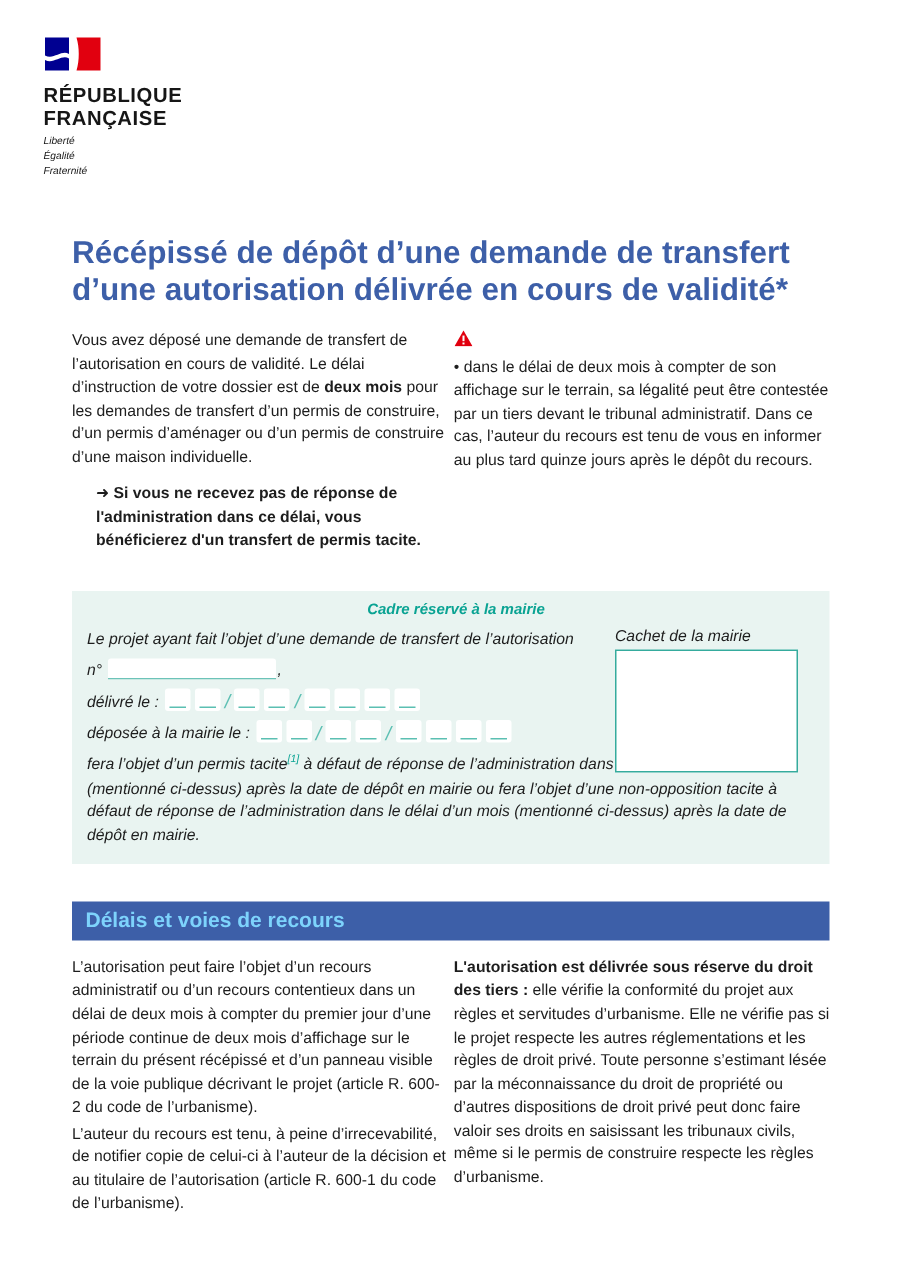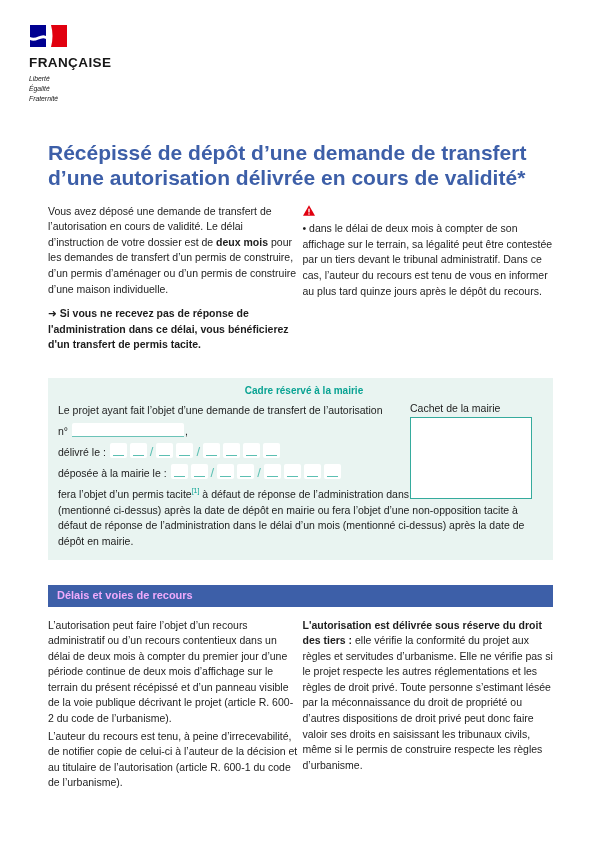--- a/index.html
+++ b/index.html
@@ -19,28 +19,28 @@
   
   h1.title {
     margin-top:36px; font-size:21px; line-height:1.22; font-weight:bold;
     color:#3d5fa8;
   }
 
   
   .twocol { display:flex; gap:4px; margin-top:13px; }
   .col { flex:1; font-size:10.5px; line-height:1.48; }
   .col p { margin-bottom:2px; }
-  .arrow-para { margin-top:9px; font-weight:bold; }
+  .arrow-para { margin-top:9px; font-weight:bold;margin-left:16px; }
   .warning-title { color:#e0544a; font-weight:bold; }
   .warn-icon { width:12px; height:11px; vertical-align:-1px; margin-right:3px; }
 
   
   .mairie-box {
     margin-top:23px; background:#e9f4f1; position:relative;
-    padding:7px 3px 10px 10px; min-height:178px;
+    padding:7px 3px 10px 10px; min-height:178px;font-style:italic;
   }
   .mairie-header { text-align:center; color:#0aa393; font-weight:bold; font-size:10px; margin-bottom:7px; }
   .mairie-left { width:378px; font-size:10.5px; }
   .mairie-intro { line-height:1.4; margin-bottom:6px; }
   .frow { margin:6px 0; display:flex; align-items:flex-end; white-space:nowrap; }
   .frow .lbl { margin-right:4px; }
   .fline {
     display:inline-block; background:#fff; height:14px;
     border-bottom:1px solid #6cc3b8; border-radius:2px 2px 0 0;
   }
@@ -58,39 +58,40 @@
   }
   .dslash { color:#5bbfb2; font-size:13px; margin:0 3px 0 0; line-height:1; }
   .cachet { position:absolute; top:24px; right:10px; width:133px; }
   .cachet-label { font-size:10.5px; margin-bottom:3px; color:#1d1d1d; }
   .cachet-frame { width:122px; height:82px; background:#fff; border:1px solid #35ab9d; }
   .tacite { font-size:10.5px; line-height:1.5; margin-top:7px; }
   .sup-ref { color:#0aa393; font-size:7px; vertical-align:super; }
 
   
   .banner {
-    margin-top:25px; background:#3d5fa8; color:#f0abfc; font-weight:bold;
-    font-size:11px; padding:4px 9px 6px 9px;
+    margin-top:25px; background:#3d5fa8; color:#7dd3fc; font-weight:bold;
+    font-size:14px; padding:4px 9px 6px 9px;
   }
   .recours { margin-top:11px; }
 
   .bold { font-weight:bold; }
 </style>
 </head>
 <body>
 
 <div class="page">
 
   <header class="gov-logo">
     <svg width="40" height="24" viewBox="0 0 40 24" aria-hidden="true">
       <path d="M1 1 H17 V12 C12 9 7 16 1 13 Z" fill="#000091"></path>
       <path d="M1 16 C7 19 12 12 17 15 V23 H1 Z" fill="#000091"></path>
       <path d="M22 1 H38 V23 H22 C24 16 24 8 22 1 Z" fill="#e1000f"></path>
     </svg>
     <div class="gov-name">
+      <div>RÉPUBLIQUE</div>
       <div>FRANÇAISE</div>
     </div>
     <div class="motto">
       <div>Liberté</div>
       <div>Égalité</div>
       <div>Fraternité</div>
     </div>
   </header>
 
   <h1 class="title">Récépissé de dépôt d’une demande de transfert d’une autorisation délivrée en cours de validité*</h1>

